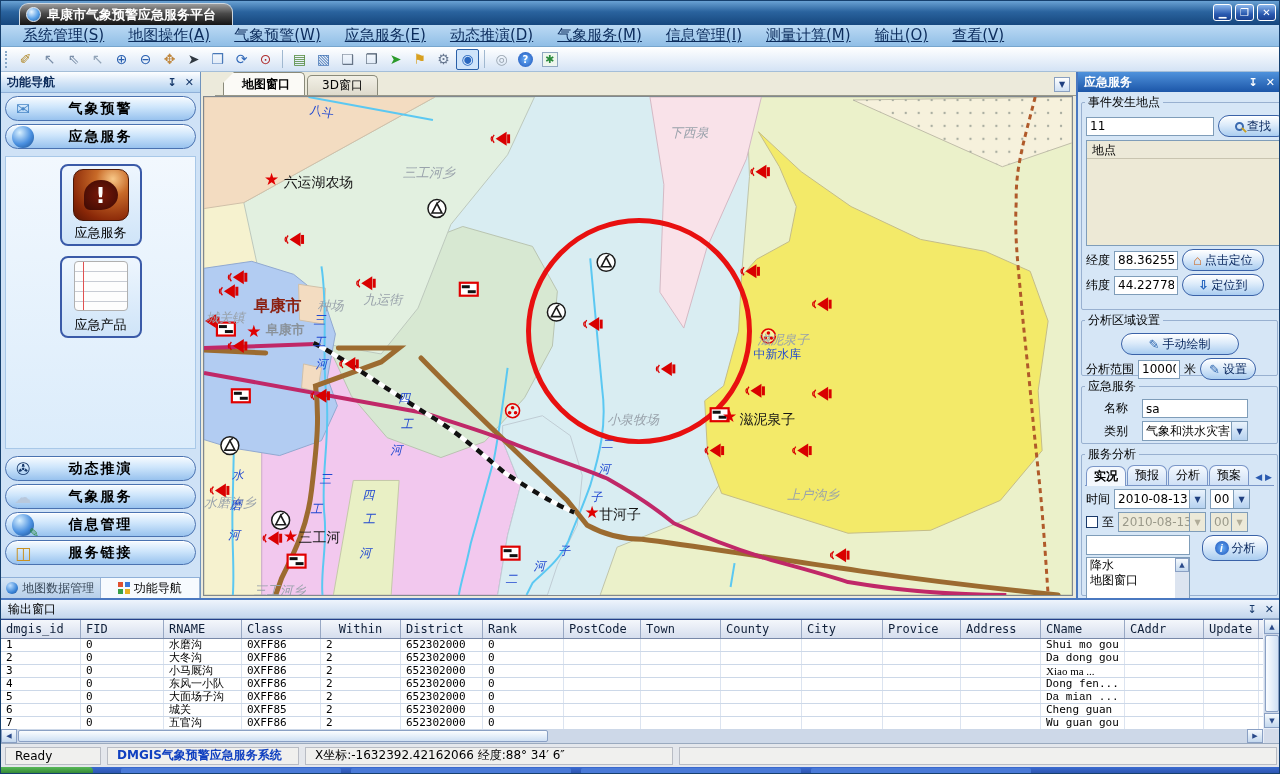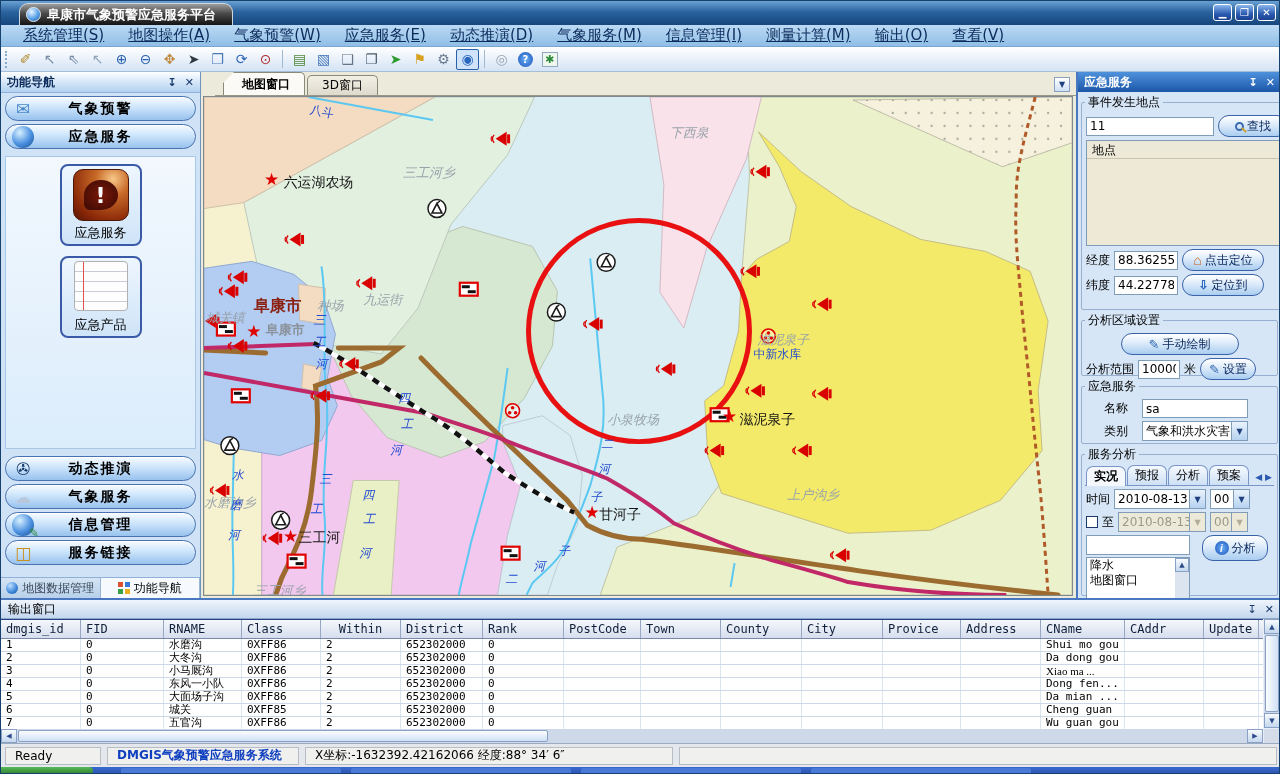--- a/index.html
+++ b/index.html
@@ -874,21 +874,21 @@
         <span class="td" style="width: 79px;">0XFF86</span>
         <span class="td" style="width: 80px;">2</span>
         <span class="td" style="width: 82px;">652302000</span>
         <span class="td" style="width: 81px;">0</span>
         <span class="td" style="width: 77px;"></span>
         <span class="td" style="width: 80px;"></span>
         <span class="td" style="width: 81px;"></span>
         <span class="td" style="width: 81px;"></span>
         <span class="td" style="width: 78px;"></span>
         <span class="td" style="width: 80px;"></span>
-        <span class="td" style="width: 84px;">Da mian ...</span>
+        <span class="td" style="width: 84px; font-family: Liberation Mono, monospace;">Da mian ...</span>
         <span class="td" style="width: 79px;"></span>
         <span class="td" style="width: 55px;"></span>
       </div>
       <div class="tr">
         <span class="td" style="width: 80px;">6</span>
         <span class="td" style="width: 83px;">0</span>
         <span class="td" style="width: 78px;">城关</span>
         <span class="td" style="width: 79px;">0XFF85</span>
         <span class="td" style="width: 80px;">2</span>
         <span class="td" style="width: 82px;">652302000</span>

